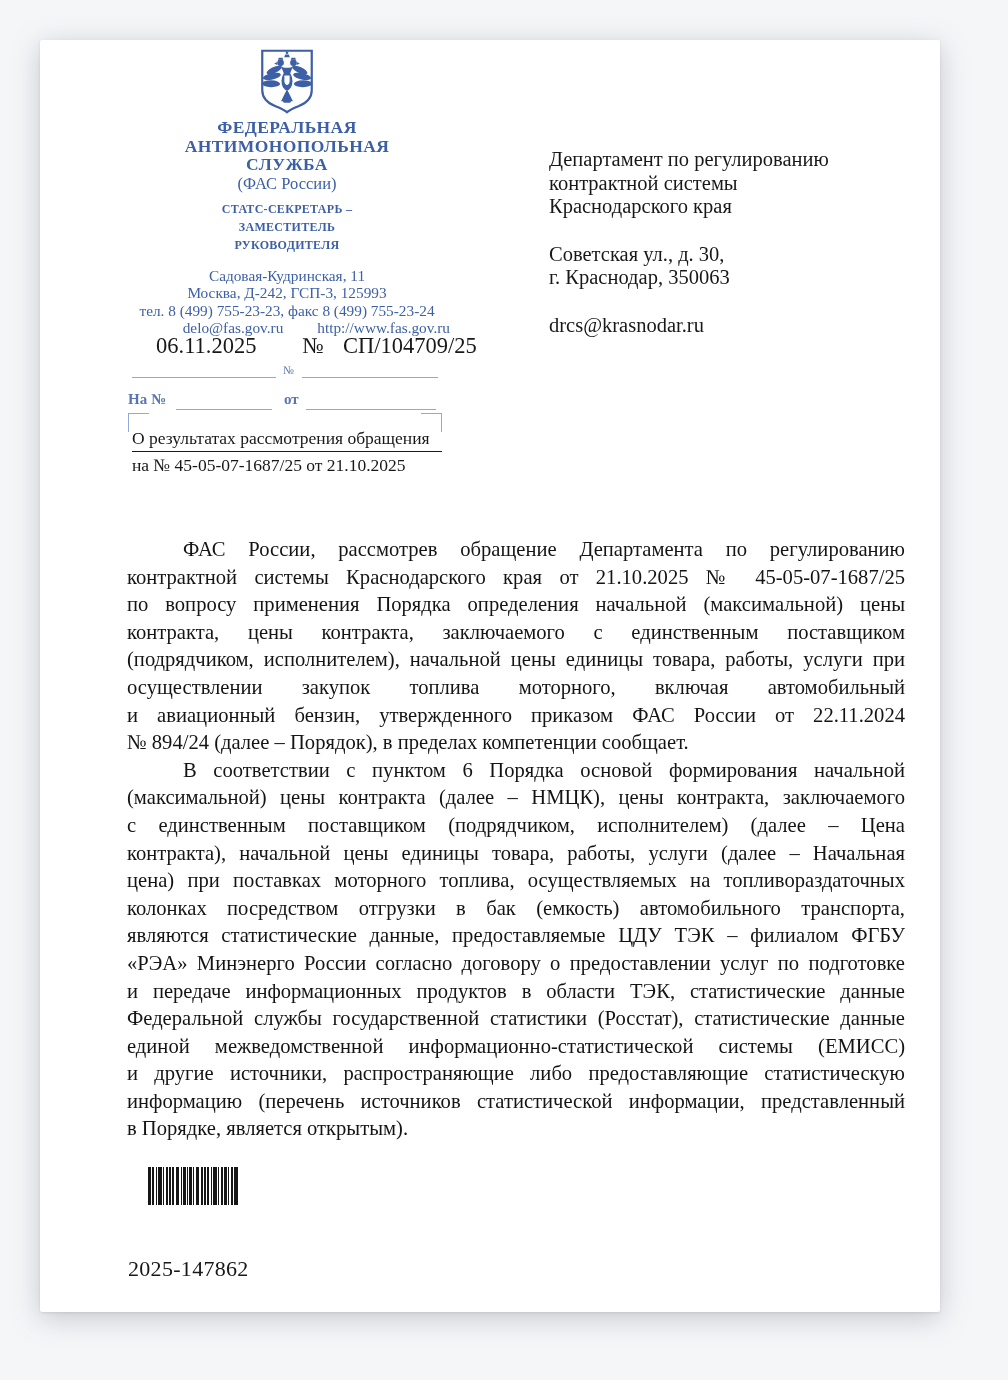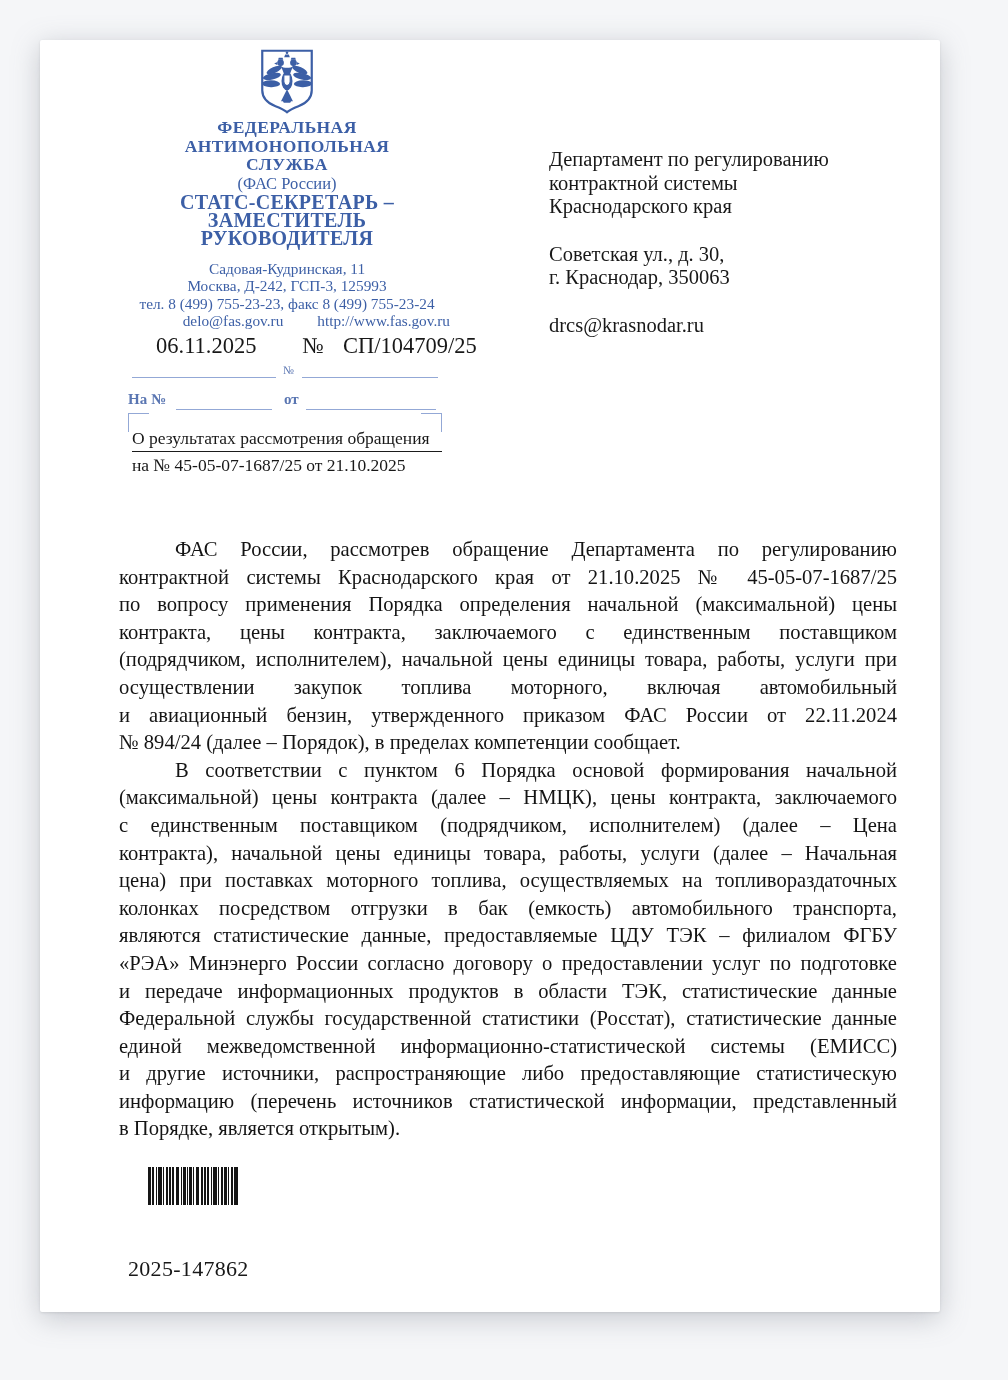--- a/index.html
+++ b/index.html
@@ -25,21 +25,21 @@
     box-shadow:0 6px 28px rgba(110,115,130,.35),0 1px 3px rgba(0,0,0,.10);
   }
   
   .letterhead{
     position:absolute;left:84px;top:8px;width:326px;
     text-align:center;color:var(--letterhead-blue);
   }
   .emblem{display:block;margin:0 auto;}
   .org-name{margin-top:4px;font-weight:bold;font-size:17.5px;line-height:18.5px;letter-spacing:.4px;}
   .org-short{font-size:16.5px;line-height:18px;margin-top:1px;}
-  .position{font-weight:bold;font-size:20px;line-height:18px;letter-spacing:.3px;text-align:center;}
+  .position{margin-top:7px;font-weight:bold;font-size:12px;line-height:18px;letter-spacing:.3px;text-align:center;}
   .addr{margin-top:13px;font-size:15.3px;line-height:17.5px;}
   .contacts{margin-top:0;font-size:15.3px;display:flex;justify-content:flex-end;gap:34px;}
   
   .ref-val{position:absolute;font-size:22.5px;color:var(--text-black);white-space:nowrap;}
   .ref-date{left:116px;top:293px;}
   .ref-nosign{left:262px;top:293px;}
   .ref-number{left:303px;top:293px;}
   .rule{position:absolute;height:0;border-top:1.3px solid var(--line-blue);}
   .rule1{left:92px;top:337px;width:144px;}
   .rule2{left:262px;top:337px;width:136px;}
@@ -53,21 +53,21 @@
   .corner-left{left:88px;top:373px;border-left:1.3px solid var(--line-blue);}
   .corner-right{left:381px;top:373px;border-right:1.3px solid var(--line-blue);}
   .subject{position:absolute;left:92px;top:388px;color:var(--text-black);}
   .subject-line1{display:inline-block;font-size:17.5px;line-height:21px;border-bottom:1.6px solid #1b1b1b;padding:0 12px 2px 0;}
   .subject-line2{font-size:17.5px;line-height:21px;margin-top:3px;}
   
   .recipient{position:absolute;left:493px;top:92px;width:392px;font-size:20.5px;line-height:23.5px;color:var(--text-black);}
   .recipient .group{margin:16px;}
   .recipient .group+.group{margin-top:24px;}
   
-  .body-text{position:absolute;left:79px;top:496px;width:778px;color:#141414;font-size:20.6px;}
+  .body-text{position:absolute;left:87px;top:496px;width:778px;color:#141414;font-size:20.6px;}
   .body-line{line-height:27.6px;text-align:justify;text-align-last:justify;}
   .body-line.last{text-align-last:left;}
   .body-line.first{text-indent:56px;}
   
   .barcode{position:absolute;left:108px;top:1127px;height:38px;display:flex;align-items:stretch;}
   .bc-bar{background:#161616;display:block;}
   .bc-gap{display:block;}
   .barcode-number{position:absolute;left:88px;top:1216px;font-size:22px;color:var(--text-black);letter-spacing:.3px;}
 </style>
 </head>

